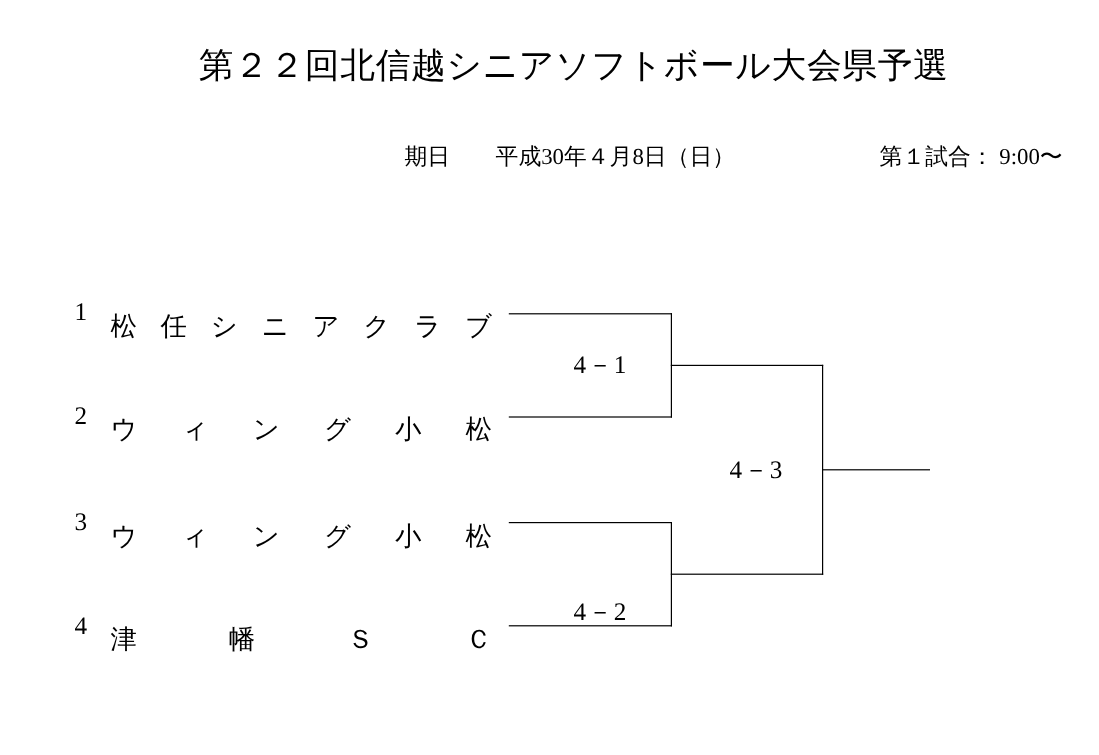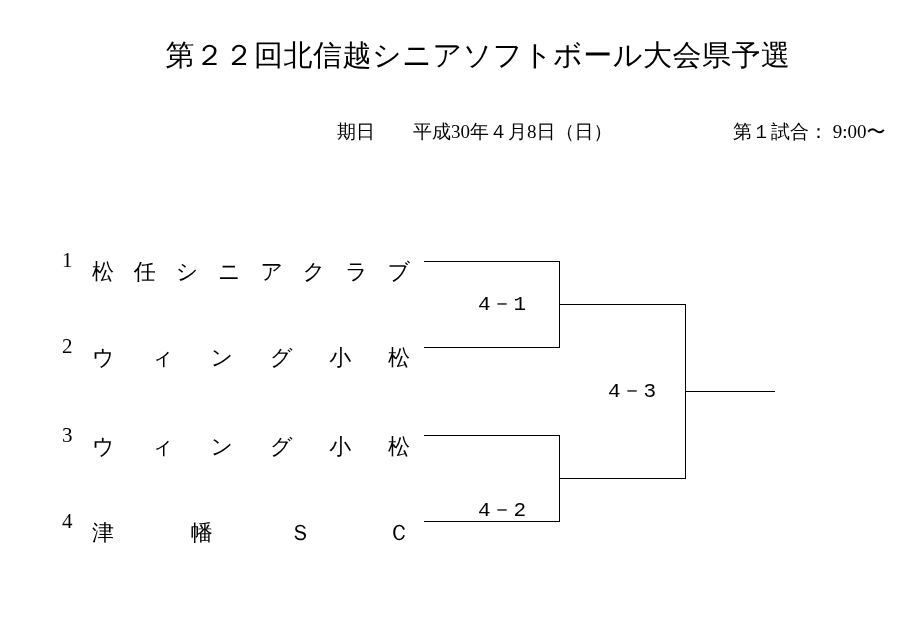--- a/index.html
+++ b/index.html
@@ -99,21 +99,21 @@
     border-left: 1.4px solid #000;
   }
 
   
   .score {
     position: absolute;
     font-size: 21px;
     line-height: 21px;
     letter-spacing: 1px;
     white-space: nowrap;
-    font-family: Liberation Mono, monospace;
+    font-family: Liberation Serif, serif;
     text-align: right;
   }
   .score-semi1 { left: 478px; top: 294px; }
   .score-semi2 { left: 478px; top: 468px; margin-top: 32px; }
   .score-final { left: 608px; top: 381px; }
 </style>
 </head>
 <body>
 
 <div id="page">

